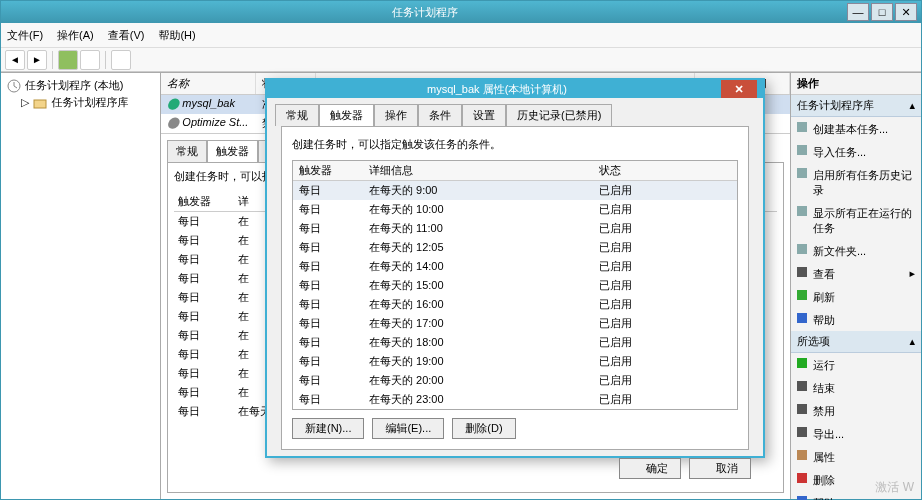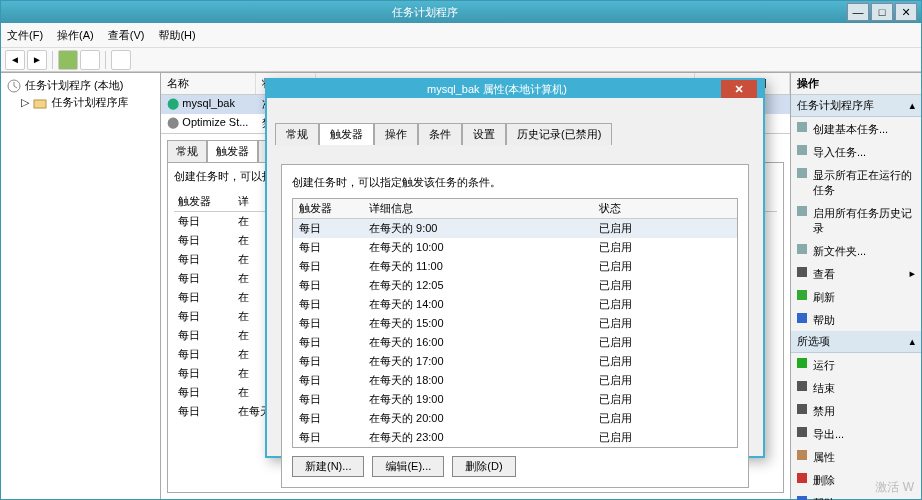--- a/index.html
+++ b/index.html
@@ -21,40 +21,40 @@
 .tree-row { display: flex; align-items: center; gap: 4px; padding: 1px 2px; }
 .tree-row.child { margin-left: 14px; }
 .cl-icon { width: 14px; height: 14px; display: inline-block; }
 
 .center-pane { flex: 1; background: #fff; display: flex; flex-direction: column; border-right: 1px solid #aaa; position: relative; }
 .list-header { display: flex; background: #f7f7f7; border-bottom: 1px solid #ccc; }
 .list-header div { padding: 3px 6px; border-right: 1px solid #ddd; }
 .list-body { }
 .list-row { display: flex; padding: 2px 6px; }
 .list-row.sel { background: #d0def0; }
-.col-name { width: 95px; } .col-status { width: 60px; } .col-trigger { flex: 1; } .col-next { width: 95px; }
+.col-name { width: 95px; font-style: italic; } .col-status { width: 60px; } .col-trigger { flex: 1; } .col-next { width: 95px; }
 
 .detail-pane { flex: 1; border-top: 1px solid #ccc; padding: 6px; display: flex; flex-direction: column; min-height: 0; }
 .tabs { display: flex; gap: 0; }
 .tab { padding: 3px 8px; border: 1px solid #aaa; background: #eee; border-bottom: none; }
 .tab.active { background: #fff; }
 .tab-body { border: 1px solid #aaa; flex: 1; padding: 6px; background: #fff; overflow: hidden; }
 .trig-list-hdr { display: flex; background: #fff; border-bottom: 1px solid #ccc; font-size: 11px; }
 .trig-list-hdr div, .trig-row div { padding: 2px 4px; }
 .tc1 { width: 60px; } .tc2 { flex: 1; } .tc3 { width: 60px; }
 .trig-row { display: flex; font-size: 11px; }
 
 .actions-pane { width: 130px; background: #f3f3f3; display: flex; flex-direction: column; }
 .actions-title { padding: 3px 6px; font-weight: bold; border-bottom: 1px solid #ccc; }
 .act-group-hdr { background: #dbe7f0; padding: 3px 6px; display: flex; justify-content: space-between; align-items: center; border-bottom: 1px solid #bcd; }
 .act-item { padding: 5px 6px 3px 22px; position: relative; cursor: pointer; }
 .act-ico { position: absolute; left: 4px; top: 3px; width: 14px; height: 14px; display: inline-block; }
 
 
-.dialog { position: absolute; left: 265px; top: 78px; width: 500px; height: 380px; background: #f0f0f0; border: 2px solid #3fb0d4; box-shadow: 4px 4px 12px rgba(0,0,0,.3); display: flex; flex-direction: column; z-index: 10; gap: 19px; }
+.dialog { position: absolute; left: 265px; top: 78px; width: 500px; height: 380px; background: #f0f0f0; border: 2px solid #3fb0d4; box-shadow: 4px 4px 12px rgba(0,0,0,.3); display: flex; flex-direction: column; z-index: 10; }
 .dlg-title { height: 22px; background: #3fb0d4; color: #fff; display: flex; align-items: center; padding: 0 6px; }
 .dlg-title .t { flex: 1; text-align: center; }
 .dlg-close { width: 36px; height: 18px; background: #c94f3a; color: #fff; display: flex; align-items: center; justify-content: center; font-weight: bold; }
 .dlg-tabs { display: flex; padding: 6px 8px 0; gap: 0; }
 .dlg-tab { padding: 3px 10px; border: 1px solid #aaa; background: #eee; border-bottom: none; }
 .dlg-tab.active { background: #fff; }
 .dlg-body { flex: 1; margin: 0 14px; border: 1px solid #aaa; background: #fff; padding: 10px; display: flex; flex-direction: column; }
 .dlg-help { margin-bottom: 8px; }
 .dlg-table { flex: 1; border: 1px solid #aaa; overflow-y: auto; }
 .dlg-thead { display: flex; background: #f7f7f7; border-bottom: 1px solid #ccc; }
@@ -228,26 +228,26 @@
             </span>创建基本任务...</div>
           <div class="act-item"><span class="act-ico">
               <svg viewBox="0 0 14 14">
                 <rect x="2" y="2" width="10" height="10" fill="#8aa"></rect>
               </svg>
             </span>导入任务...</div>
           <div class="act-item"><span class="act-ico">
               <svg viewBox="0 0 14 14">
                 <rect x="2" y="2" width="10" height="10" fill="#8aa"></rect>
               </svg>
+            </span>启用所有任务历史记录</div>
+          <div class="act-item"><span class="act-ico">
+              <svg viewBox="0 0 14 14">
+                <rect x="2" y="2" width="10" height="10" fill="#8aa"></rect>
+              </svg>
             </span>显示所有正在运行的任务</div>
-          <div class="act-item"><span class="act-ico">
-              <svg viewBox="0 0 14 14">
-                <rect x="2" y="2" width="10" height="10" fill="#8aa"></rect>
-              </svg>
-            </span>启用所有任务历史记录</div>
           <div class="act-item"><span class="act-ico">
               <svg viewBox="0 0 14 14">
                 <rect x="2" y="2" width="10" height="10" fill="#8aa"></rect>
               </svg>
             </span>新文件夹...</div>
           <div class="act-item"><span class="act-ico">
               <svg viewBox="0 0 14 14">
                 <rect x="2" y="2" width="10" height="10" fill="#555"></rect>
               </svg>
             </span>查看<span style="float:right">▸</span></div>

